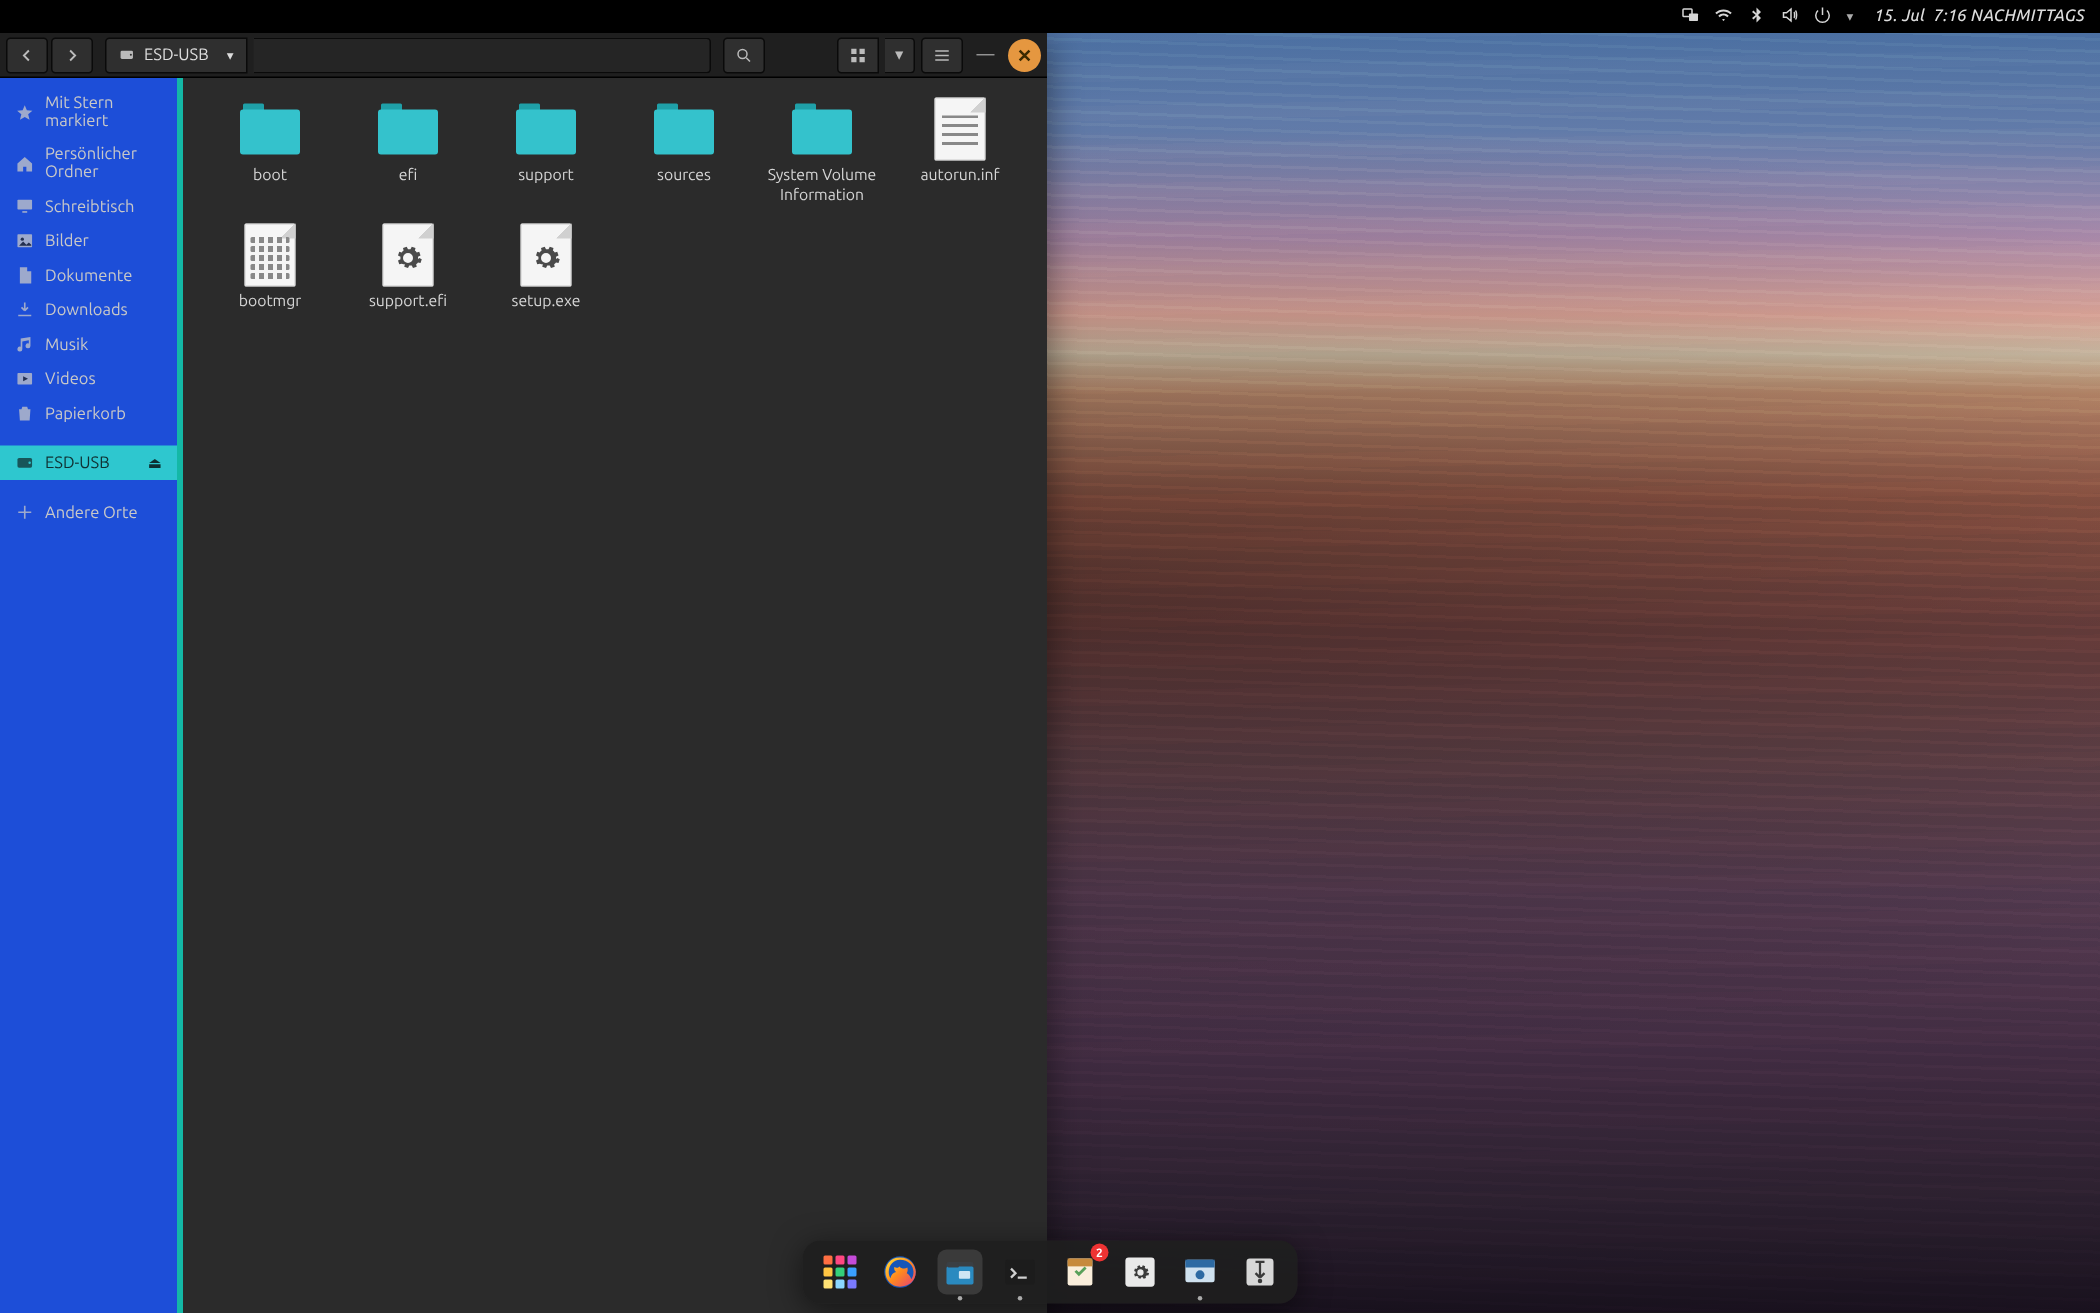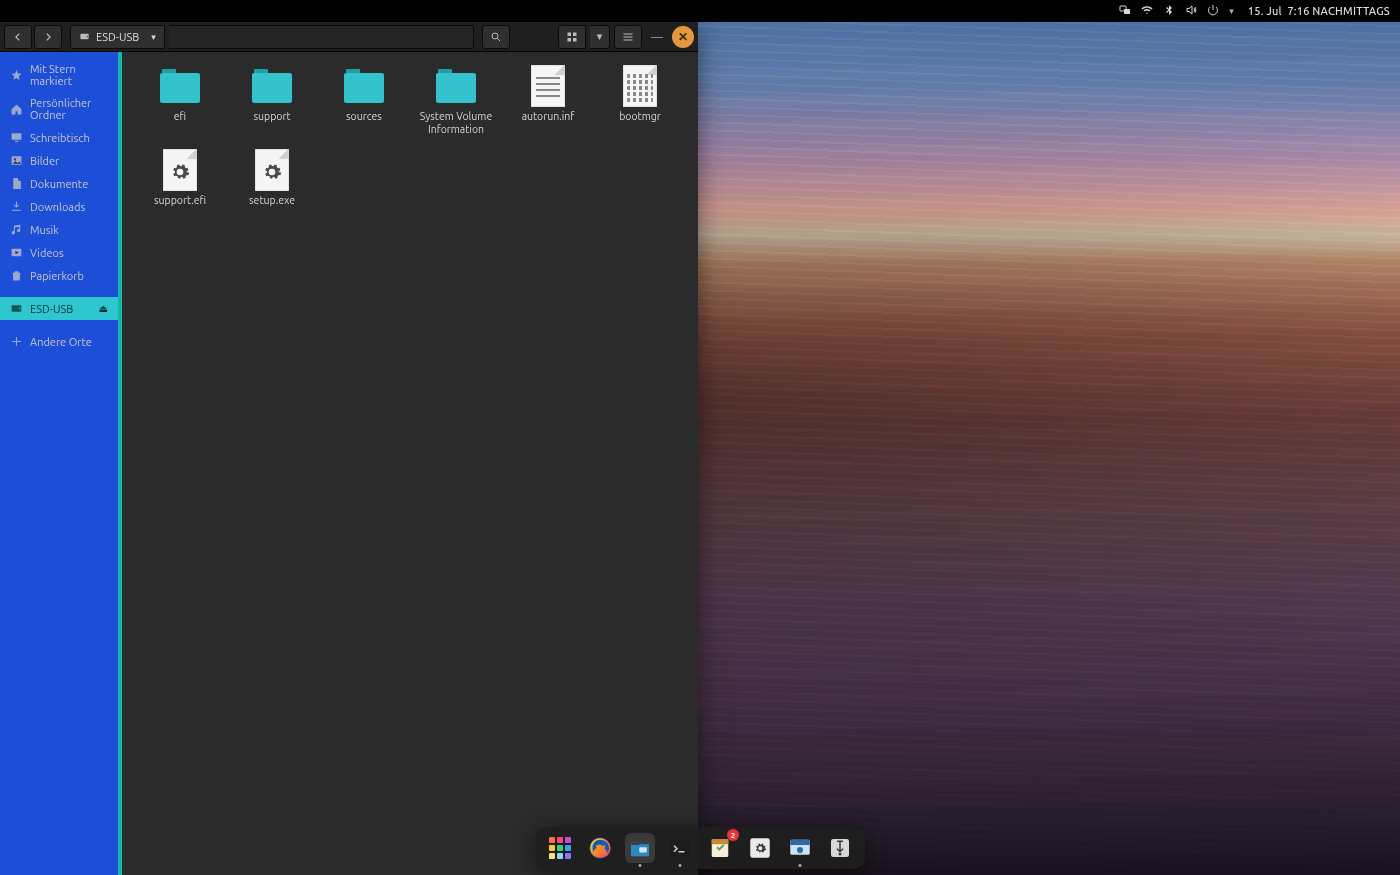--- a/index.html
+++ b/index.html
@@ -21,21 +21,21 @@
       repeating-linear-gradient( -1deg, rgba(120,70,60,0.14) 0 10px, rgba(60,30,30,0.14) 10px 26px);
     mix-blend-mode: overlay; opacity:.55;
   }
 
   
   .topbar { position:absolute; top:0; left:0; right:0; height:22px;
     background:#000; color:#ddd; display:flex; align-items:center;
     font-size:11px; padding:0 10px; justify-content:flex-end; gap:14px; }
   .topbar .tray-icons { display:flex; gap:10px; align-items:center; color:#d6d6d6; }
   .topbar svg { width:12px; height:12px; fill:#d6d6d6; }
-  .topbar .clock { letter-spacing:.2px; font-weight:500; }
+  .topbar .clock { letter-spacing:.2px; font-weight:500;font-style:italic; }
   .topbar .arrow-down { font-size:9px; opacity:.8; }
 
   
   .fmwin {
     position:absolute; left:0; top:22px; width:698px; height:874px;
     background:#2b2b2b; color:#ccc; display:flex; flex-direction:column;
     box-shadow: 0 6px 24px rgba(0,0,0,.5);
   }
   .fm-header {
     height:30px; background:#1f1f1f; display:flex; align-items:center;
@@ -270,20 +270,29 @@
     </div>
     <div class="content">
       <div class="grid" id="file-grid">
           <div class="item">
             <div class="thumb">
               <div class="folder-icon">
                 <div class="tab"></div>
                 <div class="body"></div>
               </div>
             </div>
+            <div class="label">boot</div>
+          </div>
+          <div class="item">
+            <div class="thumb">
+              <div class="folder-icon">
+                <div class="tab"></div>
+                <div class="body"></div>
+              </div>
+            </div>
             <div class="label">efi</div>
           </div>
           <div class="item">
             <div class="thumb">
               <div class="folder-icon">
                 <div class="tab"></div>
                 <div class="body"></div>
               </div>
             </div>
             <div class="label">support</div>

